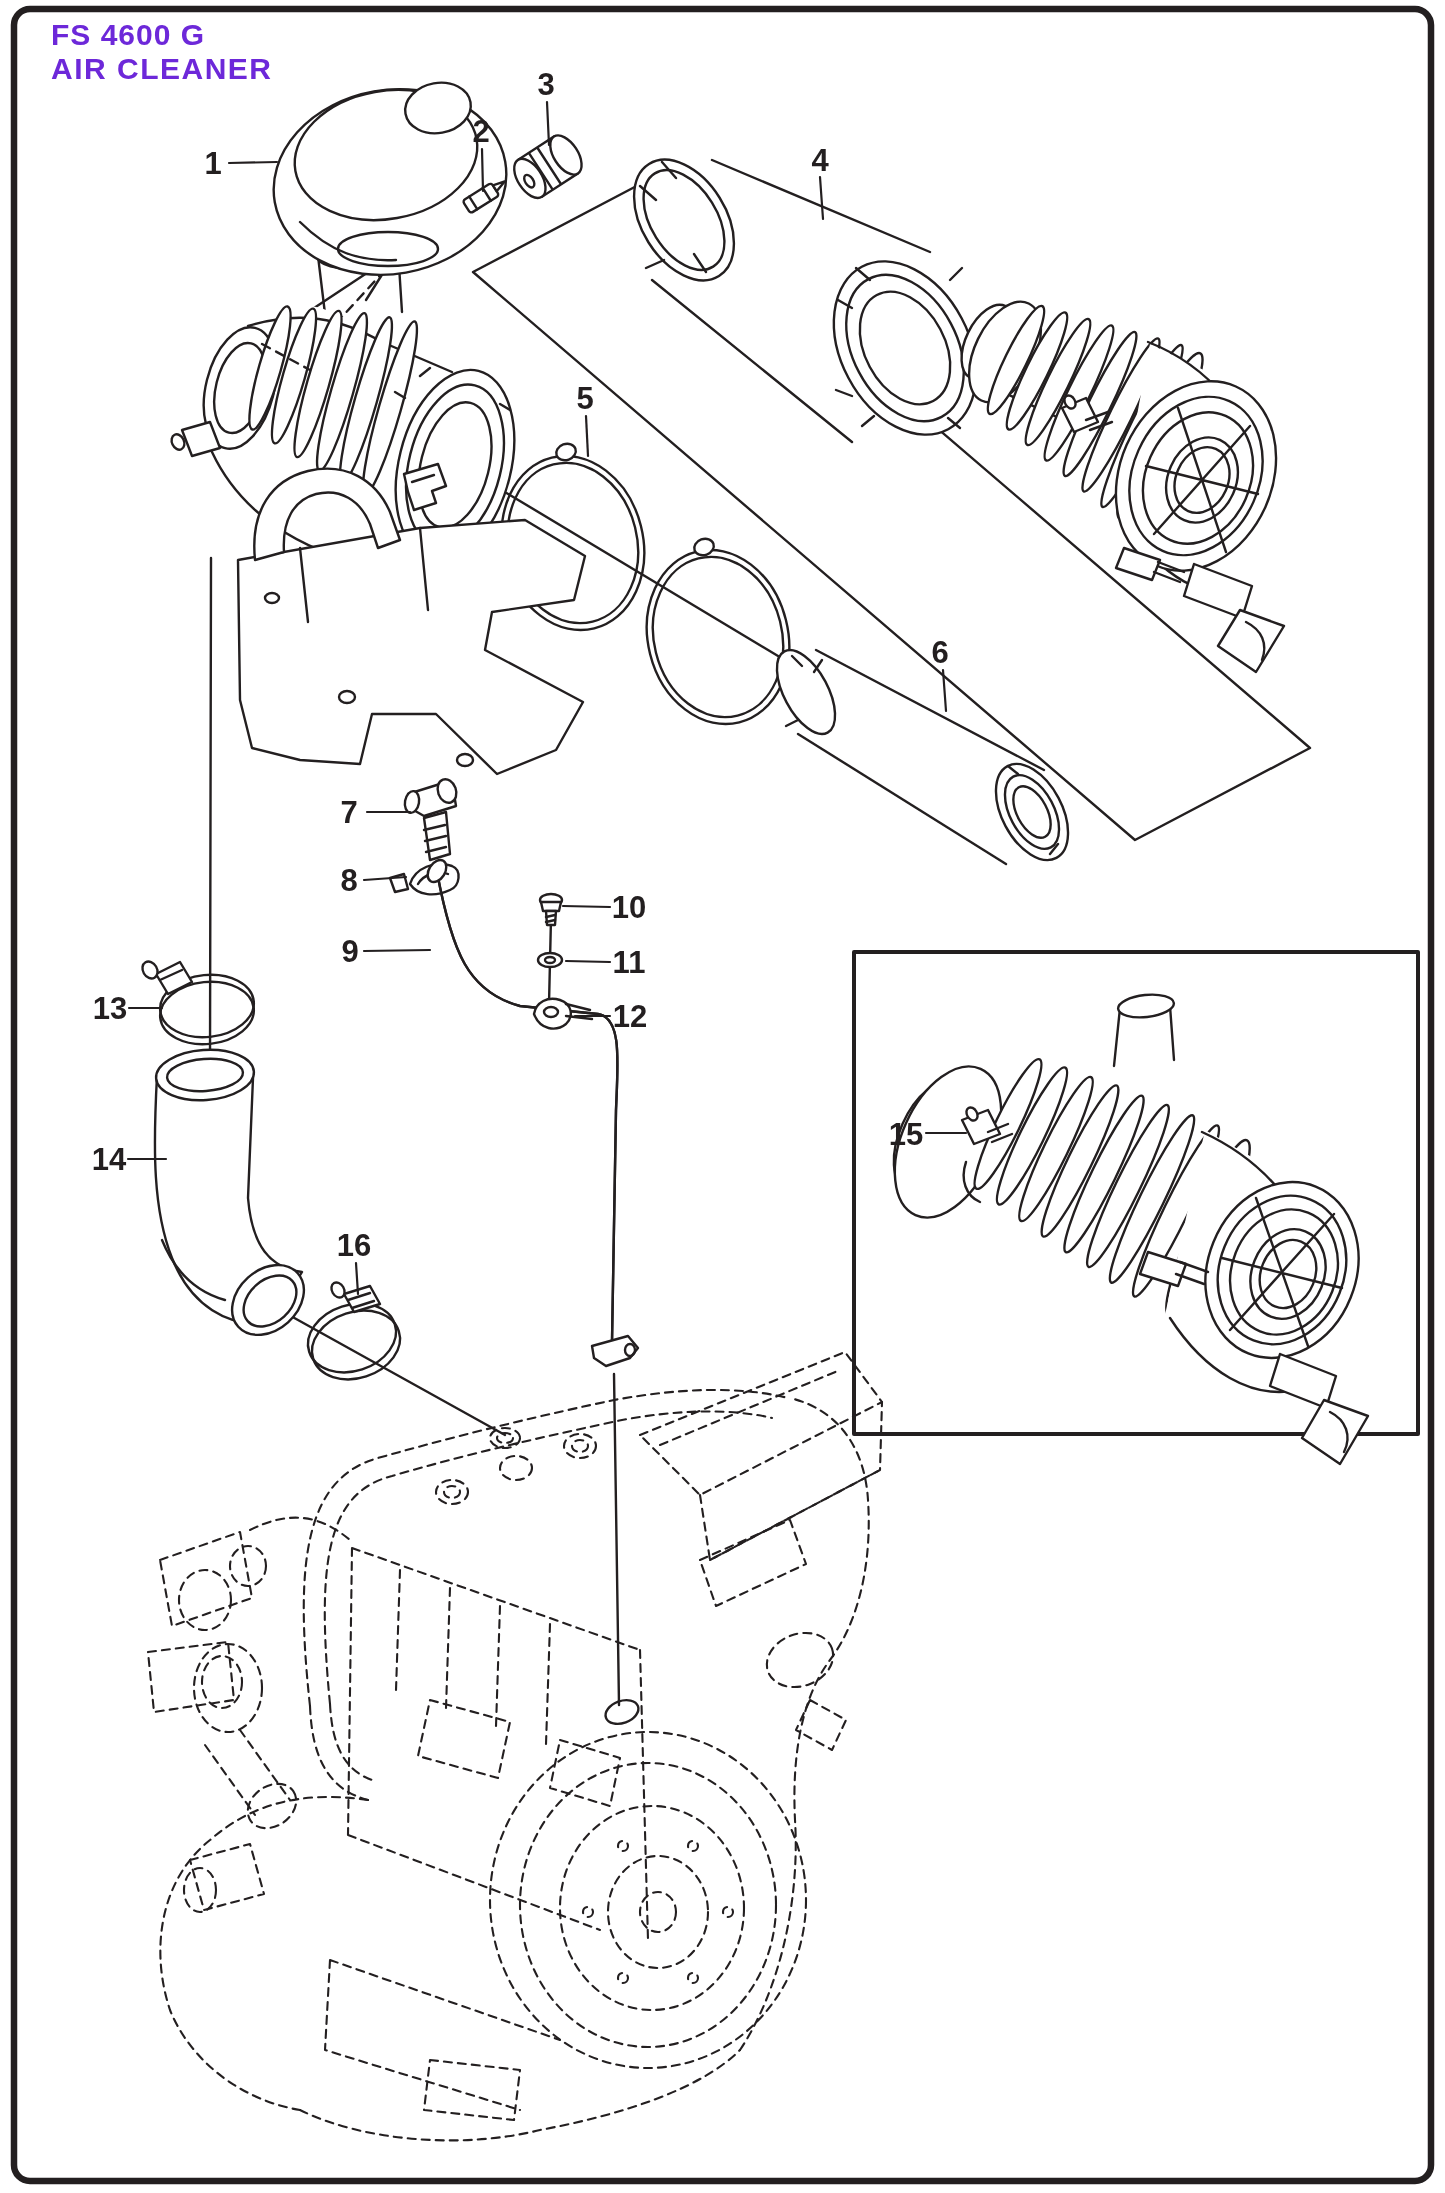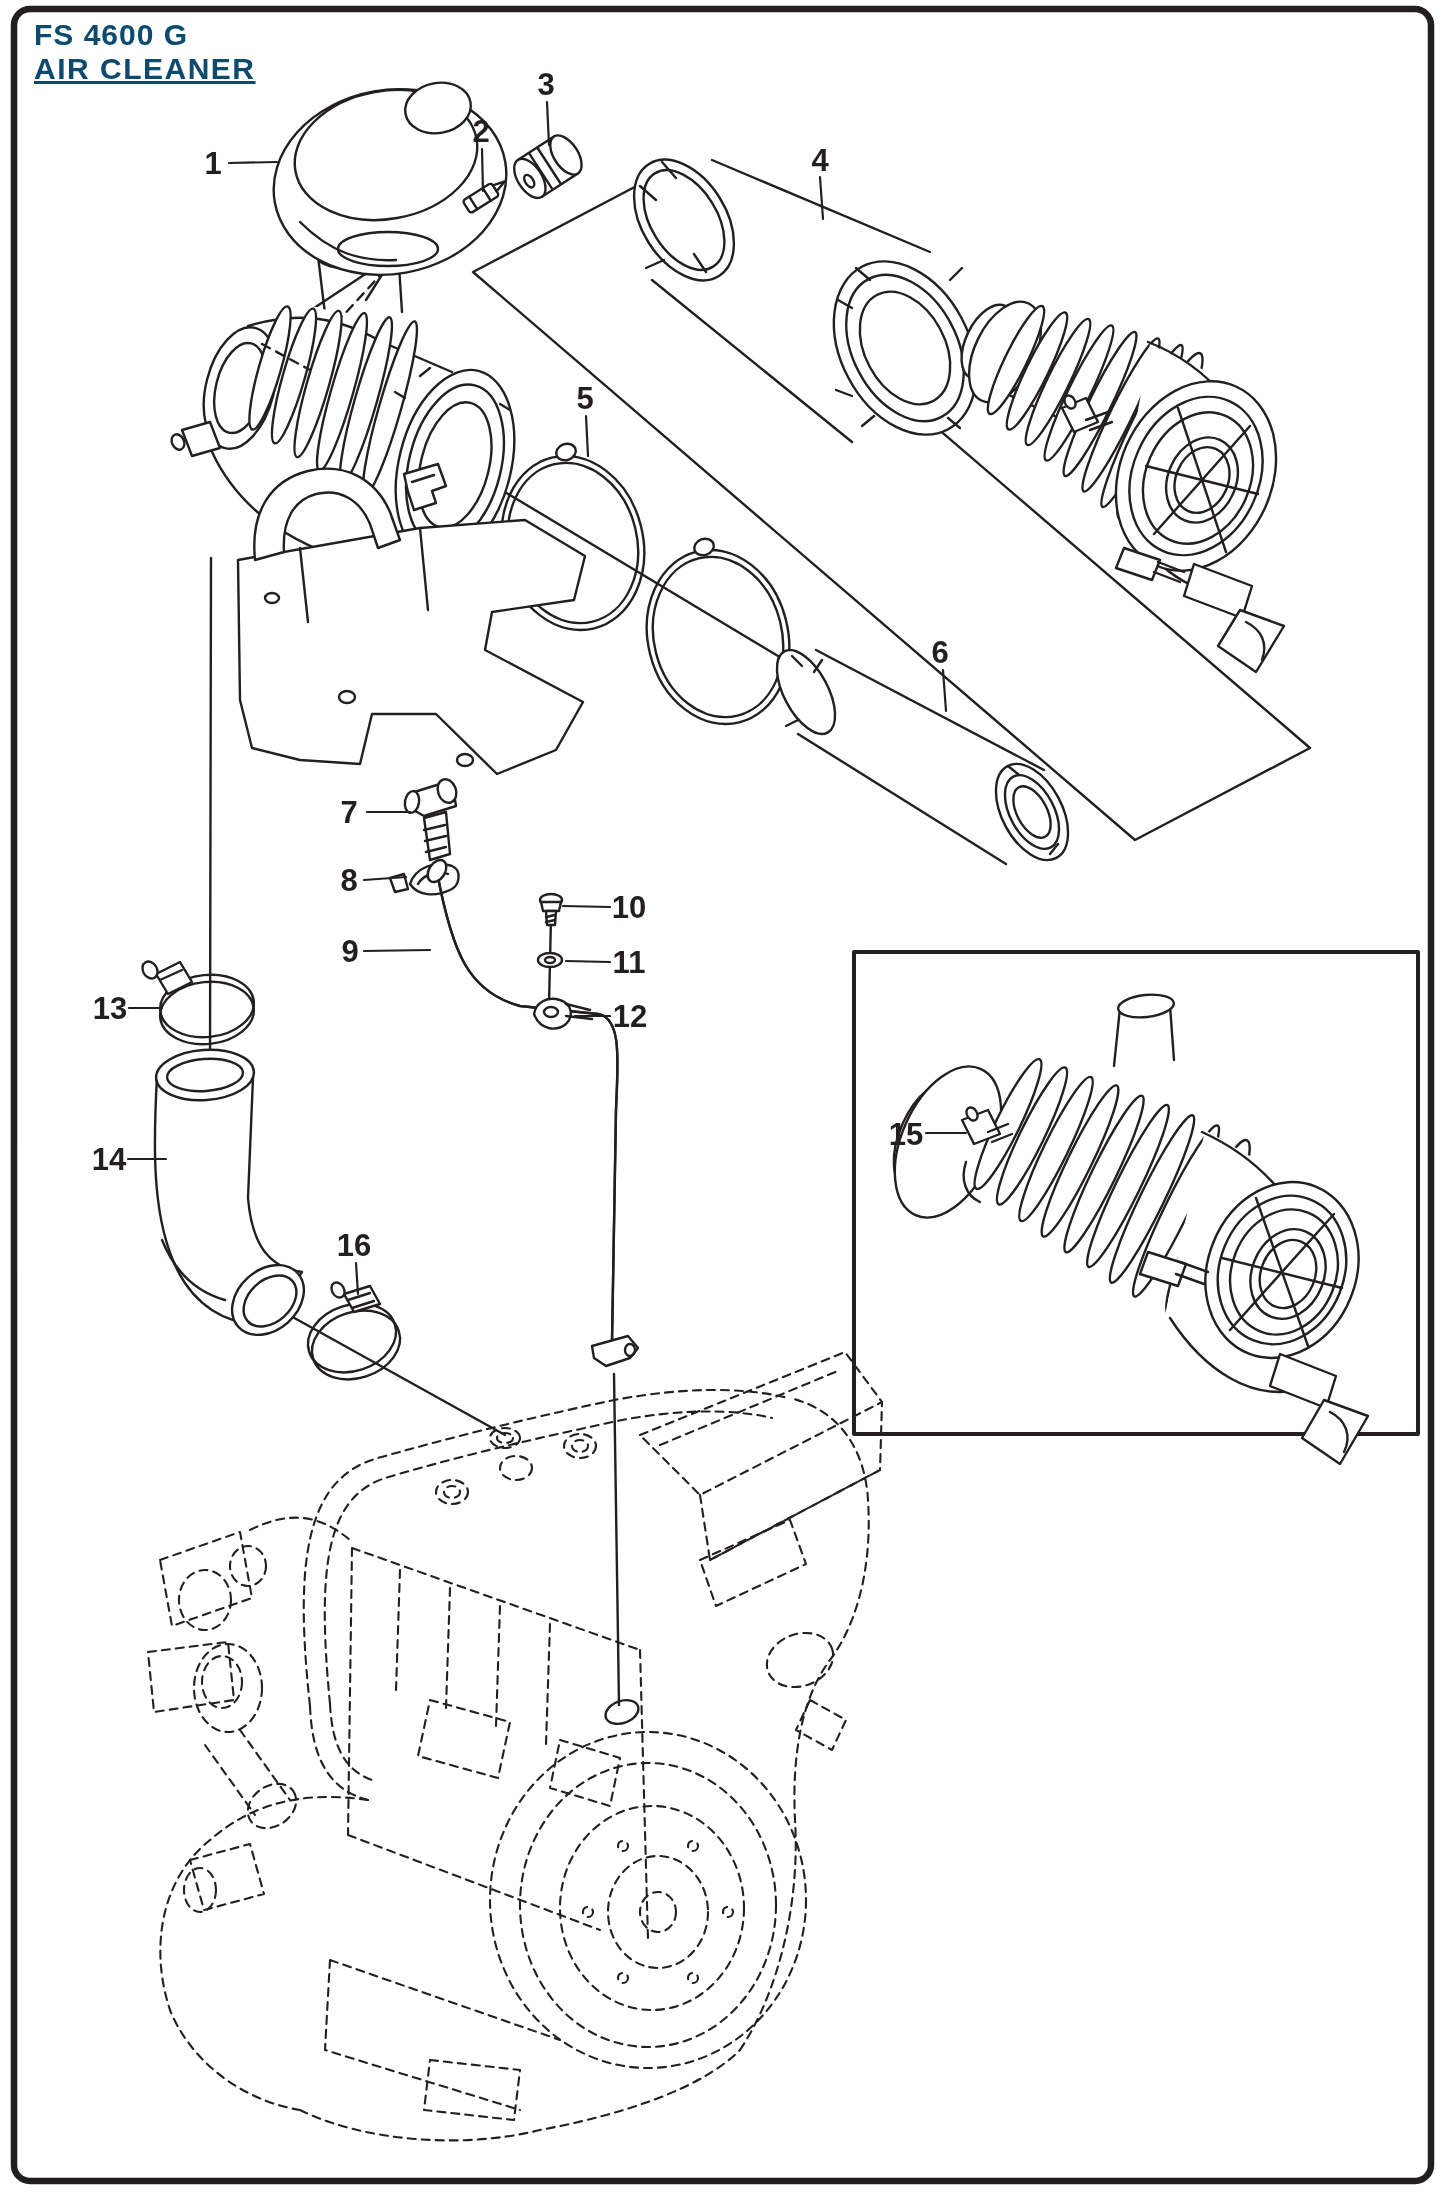--- a/index.html
+++ b/index.html
@@ -1,23 +1,23 @@
 <!DOCTYPE html>
 <html><head>
 <meta charset="utf-8">
 <style>
   html,body { margin:0; padding:0; background:#e8e8e8; }
   .page {
     position:relative; width:1445px; height:2193px;
     background:#ffffff; overflow:hidden;
     font-family:"Liberation Sans", sans-serif;
   }
-  .title-block { position:absolute; left:34px; top:18px; color:#0c4a6e; }
+  .title-block { position:absolute; left:51px; top:18px; color:#6d28d9; }
   .title-block .t1 { font-size:30px; font-weight:bold; letter-spacing:1px; line-height:34px; }
-  .title-block .t2 { font-size:30px; font-weight:bold; letter-spacing:1.5px; line-height:34px;text-decoration:underline; }
+  .title-block .t2 { font-size:30px; font-weight:bold; letter-spacing:1.5px; line-height:34px; }
   svg { position:absolute; left:0; top:0; }
   svg * { stroke:#231f20; fill:none; stroke-width:2.4; stroke-linecap:round; stroke-linejoin:round; }
   .fw { fill:#ffffff; }
   .mask { fill:#ffffff; stroke:none; }
   .thick { stroke-width:6.5; }
   .box { stroke-width:4; }
   [data-name="engine-drawing"] > * { stroke-dasharray:8 6; stroke-width:2.1; }
   [data-name="engine-drawing"] > .solid { stroke-dasharray:none; stroke-width:2.4; }
   .leader { stroke:#231f20; stroke-width:2.2; }
   .plabel { font:bold 31px "Liberation Sans", sans-serif; fill:#231f20; stroke:none; text-anchor:middle; }

